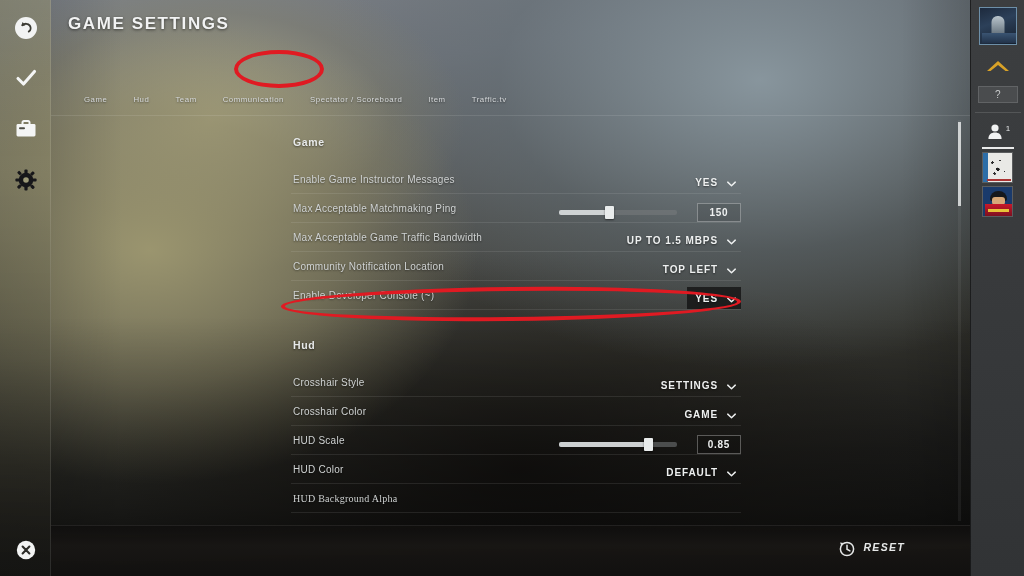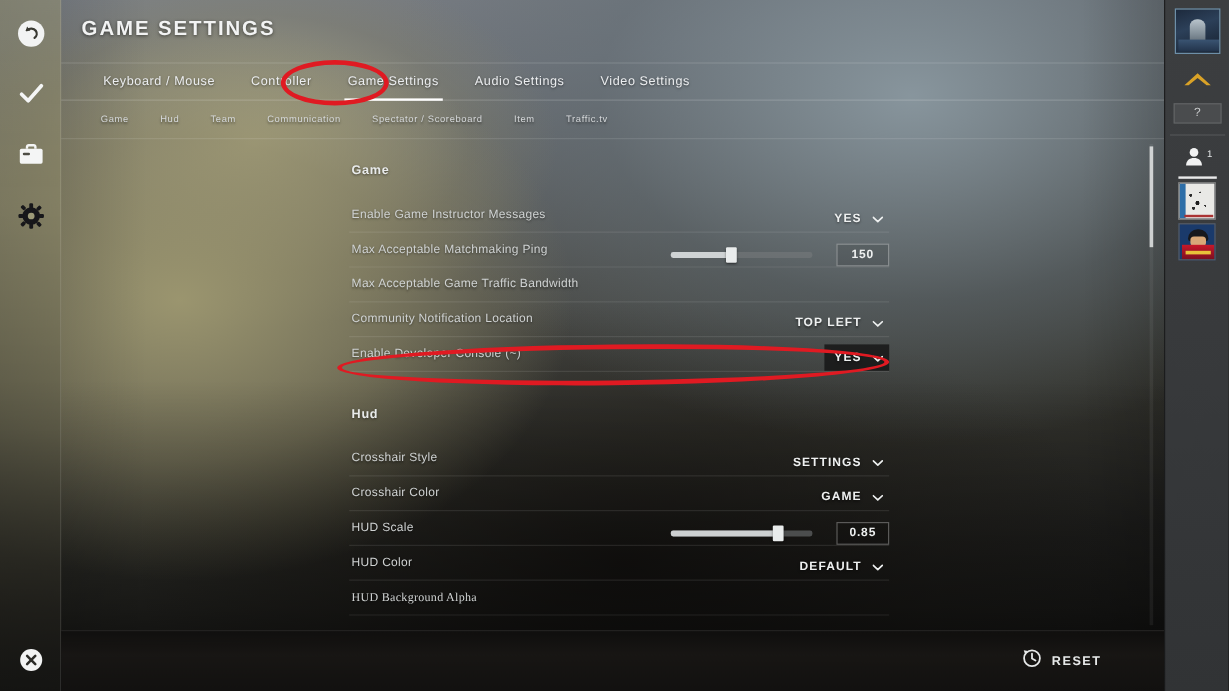--- a/index.html
+++ b/index.html
@@ -221,22 +221,22 @@
     background:rgba(228,230,230,0.85);
   }
 
   
   .footer {
     position:absolute; left:51px; bottom:0; width:919px; height:51px;
     background:linear-gradient(to bottom, rgba(16,15,14,0.88) 0%, rgba(24,22,20,0.95) 40%, rgba(18,17,16,0.97) 100%);
     border-top:1px solid rgba(255,255,255,0.07);
   }
   .reset-btn {
-    position:absolute; right:52px; top:50%; transform:translateY(-50%);
-    display:flex; align-items:center; gap:8px;
+    position:absolute; right:65px; top:50%; transform:translateY(-50%);
+    display:flex; gap:8px;font-style:italic;
   }
   .reset-label {
     color:#e6e8e8; font-size:10.5px; font-weight:bold; letter-spacing:1.3px;
   }
 
   
   .annot { position:absolute; pointer-events:none; }
   .ellipse {
     position:absolute; border:4px solid #e01a22; border-radius:50%;
   }
@@ -352,39 +352,20 @@
     <div class="rr-thumb t2">
       <div class="mask"></div>
       <div class="face"></div>
       <div class="cape"></div>
       <div class="belt"></div>
     </div>
   </div>
 
   <div class="page-title">GAME SETTINGS</div>
 
-  <div class="tabbar">
-    <div class="tabbar-inner" id="tabs-host">
-        <div class="tab">
-          <span>Keyboard / Mouse</span>
-        </div>
-        <div class="tab">
-          <span>Controller</span>
-        </div>
-        <div class="tab active">
-          <span>Game Settings</span>
-        </div>
-        <div class="tab">
-          <span>Audio Settings</span>
-        </div>
-        <div class="tab">
-          <span>Video Settings</span>
-        </div>
-      </div>
-  </div>
 
   <div class="subbar">
     <div class="subbar-inner" id="subtabs-host">
         <div class="subtab">
           <span>Game</span>
         </div>
         <div class="subtab">
           <span>Hud</span>
         </div>
         <div class="subtab">
@@ -428,20 +409,28 @@
                 <div class="knob" style="left: 42%;"></div>
               </div>
               <div class="numbox">
                 <span>150</span>
               </div>
             </div>
           </div>
         </div>
         <div class="row" style="top: 107px;">
           <div class="row-label">Max Acceptable Game Traffic Bandwidth</div>
+          <div class="row-ctrl">
+            <div class="dd">
+              <span class="dd-val">UP TO 1.5 MBPS</span>
+              <span><svg class="chev" viewBox="0 0 12 8">
+                  <path d="M1 1.5 L6 6.2 L11 1.5" stroke="#eef0f0" stroke-width="1.9" fill="none" stroke-linecap="round" stroke-linejoin="round"></path>
+                </svg></span>
+            </div>
+          </div>
         </div>
         <div class="row" style="top: 136px;">
           <div class="row-label">Community Notification Location</div>
           <div class="row-ctrl">
             <div class="dd">
               <span class="dd-val">TOP LEFT</span>
               <span><svg class="chev" viewBox="0 0 12 8">
                   <path d="M1 1.5 L6 6.2 L11 1.5" stroke="#eef0f0" stroke-width="1.9" fill="none" stroke-linecap="round" stroke-linejoin="round"></path>
                 </svg></span>
             </div>

